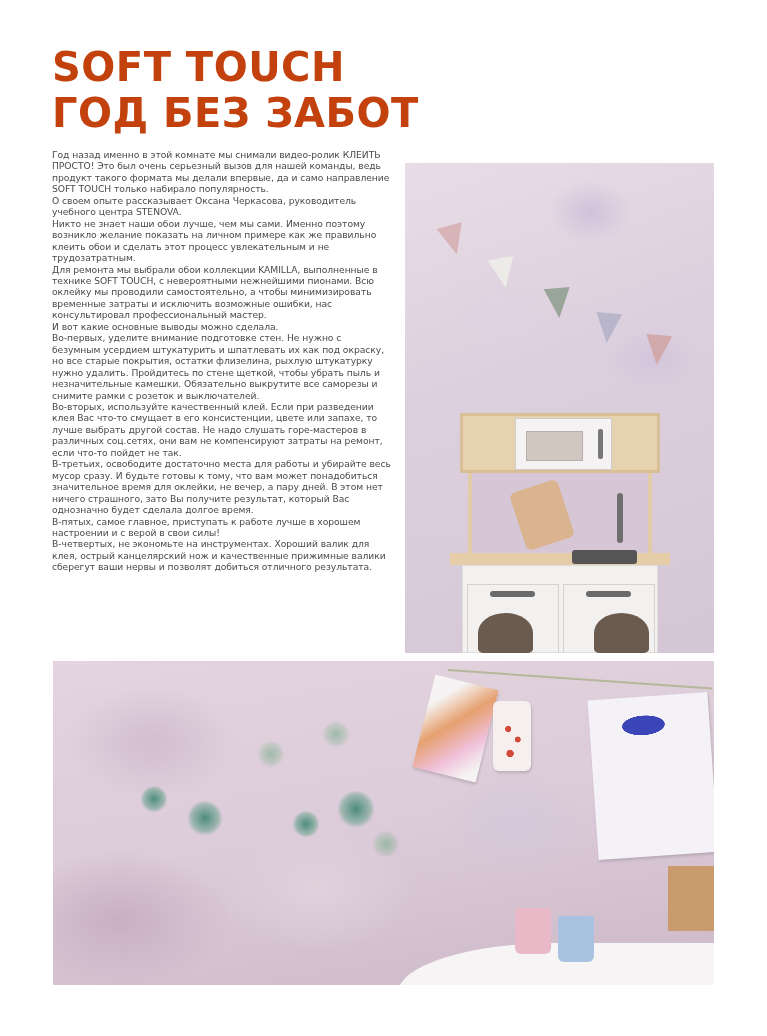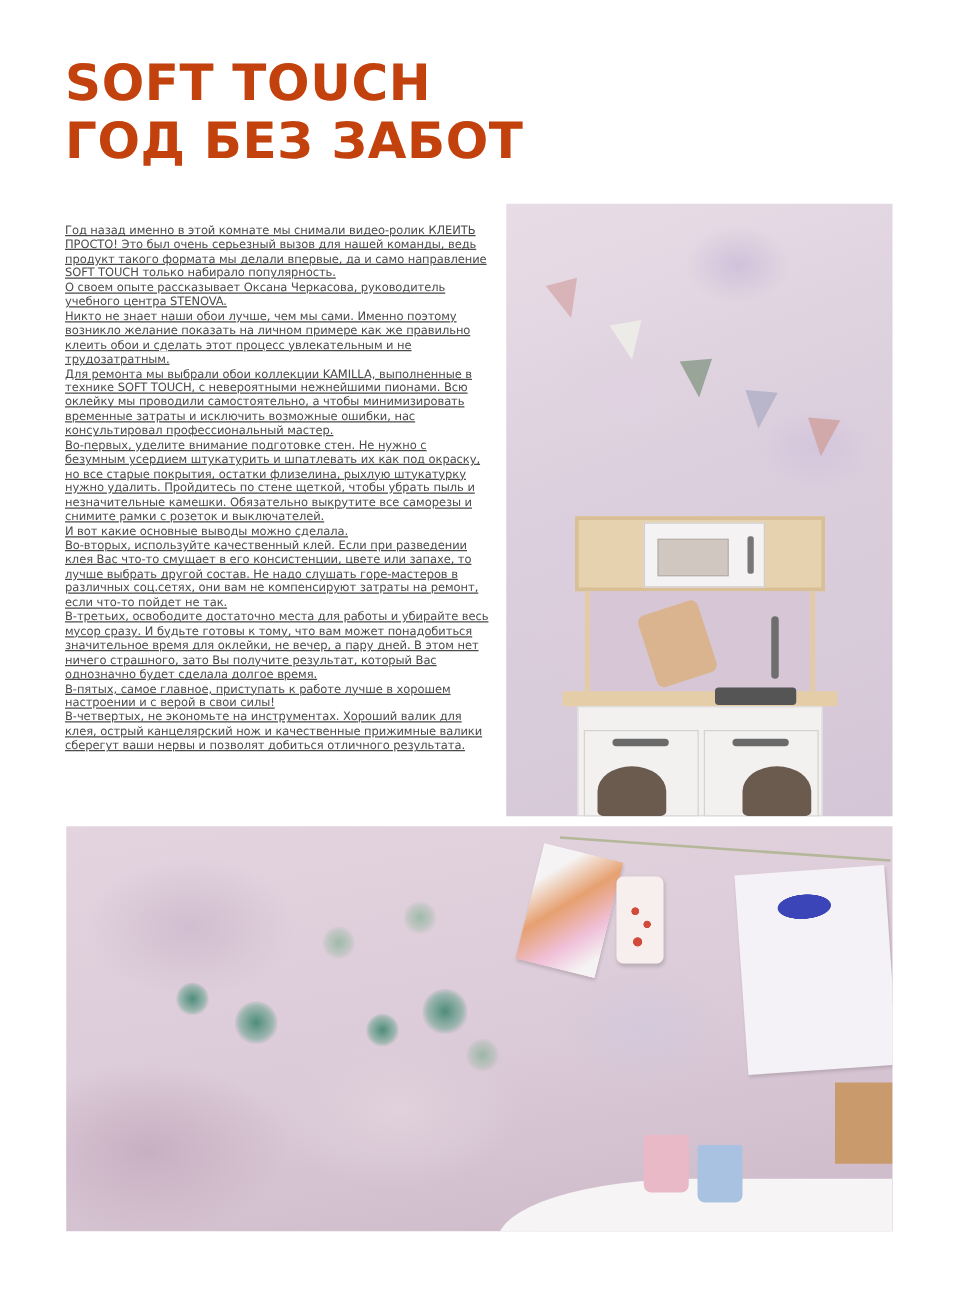--- a/index.html
+++ b/index.html
@@ -2,22 +2,22 @@
 <html><head>
 <meta charset="utf-8">
 <style>
   html, body { margin: 0; padding: 0; background: #ffffff; }
   body { width: 767px; height: 1036px; position: relative; overflow: hidden;
          font-family: "DejaVu Sans", sans-serif; }
   .title { position: absolute; left: 52px; top: 44px; margin: 0;
            font-family: "DejaVu Sans", sans-serif; font-weight: bold;
            color: #c2410c; font-size: 40px; line-height: 46px; letter-spacing: 0.5px; }
   .title span { display: block; }
-  .body-text { position: absolute; left: 52px; top: 179px; width: 340px;
-               font-size: 9.2px; line-height: 11.45px; color: #4a4a4a; letter-spacing: -0.05px; text-decoration: underline; }
+  .body-text { position: absolute; left: 52px; top: 149px; width: 340px;
+               font-size: 9.2px; line-height: 11.45px; color: #4a4a4a; letter-spacing: -0.05px; }
   .body-text p { margin: 0; }
   .photo { position: absolute; overflow: hidden; }
   .photo-kitchen { left: 405px; top: 163px; width: 309px; height: 490px;
     background:
       radial-gradient(ellipse 60px 45px at 60% 10%, rgba(200,185,215,0.7), transparent 70%),
       radial-gradient(ellipse 80px 60px at 30% 30%, rgba(225,210,225,0.8), transparent 70%),
       radial-gradient(ellipse 70px 50px at 80% 40%, rgba(210,195,220,0.8), transparent 70%),
       radial-gradient(ellipse 90px 70px at 20% 70%, rgba(220,205,220,0.8), transparent 70%),
       linear-gradient(160deg, #e8dde6 0%, #ddd0de 40%, #d4c6d6 100%); }
   .bunting { position: absolute; }
@@ -64,22 +64,22 @@
 <h1 class="title">
   <span>SOFT TOUCH</span>
   <span>ГОД БЕЗ ЗАБОТ</span>
 </h1>
 
 <div class="body-text">
   <p>Год назад именно в этой комнате мы снимали видео-ролик КЛЕИТЬ ПРОСТО! Это был очень серьезный вызов для нашей команды, ведь продукт такого формата мы делали впервые, да и само направление SOFT TOUCH только набирало популярность.</p>
   <p>О своем опыте рассказывает Оксана Черкасова, руководитель учебного центра STENOVA.</p>
   <p>Никто не знает наши обои лучше, чем мы сами. Именно поэтому возникло желание показать на личном примере как же правильно клеить обои и сделать этот процесс увлекательным и не трудозатратным.</p>
   <p>Для ремонта мы выбрали обои коллекции KAMILLA, выполненные в технике SOFT TOUCH,  с невероятными нежнейшими пионами. Всю оклейку мы проводили самостоятельно, а чтобы минимизировать временные затраты и исключить возможные ошибки, нас консультировал профессиональный мастер.</p>
+  <p>И вот какие основные выводы можно сделала.</p>
   <p>Во-первых, уделите внимание подготовке стен. Не нужно с безумным усердием штукатурить и шпатлевать их как под окраску, но все старые покрытия, остатки флизелина, рыхлую штукатурку нужно удалить. Пройдитесь по стене щеткой, чтобы убрать пыль и незначительные камешки. Обязательно выкрутите все саморезы и снимите рамки с розеток и выключателей.</p>
-  <p>И вот какие основные выводы можно сделала.</p>
   <p>Во-вторых, используйте качественный клей. Если при разведении клея Вас что-то смущает в его консистенции, цвете или запахе, то лучше выбрать другой состав. Не надо слушать горе-мастеров в различных соц.сетях, они вам не компенсируют затраты на ремонт, если что-то пойдет не так.</p>
   <p>В-третьих, освободите достаточно места для работы и убирайте весь мусор сразу. И будьте готовы к тому, что вам может понадобиться значительное время для оклейки, не вечер, а пару дней. В этом нет ничего страшного, зато Вы получите результат, который Вас однозначно будет сделала долгое время.</p>
   <p>В-пятых, самое главное, приступать к работе лучше в хорошем настроении и с верой в свои силы!</p>
   <p>В-четвертых, не экономьте на инструментах. Хороший валик для клея, острый канцелярский нож и качественные прижимные валики сберегут ваши нервы и позволят добиться отличного результата.</p>
 </div>
 
 <div class="photo photo-kitchen" aria-label="children-play-kitchen-against-peony-wallpaper">
   <div class="bunting">
     <div class="flag" style="left:35px;top:62px;border-top-color:#d8b4b8;transform:rotate(-15deg);"></div>
     <div class="flag" style="left:85px;top:95px;border-top-color:#ecebe8;transform:rotate(-10deg);"></div>

